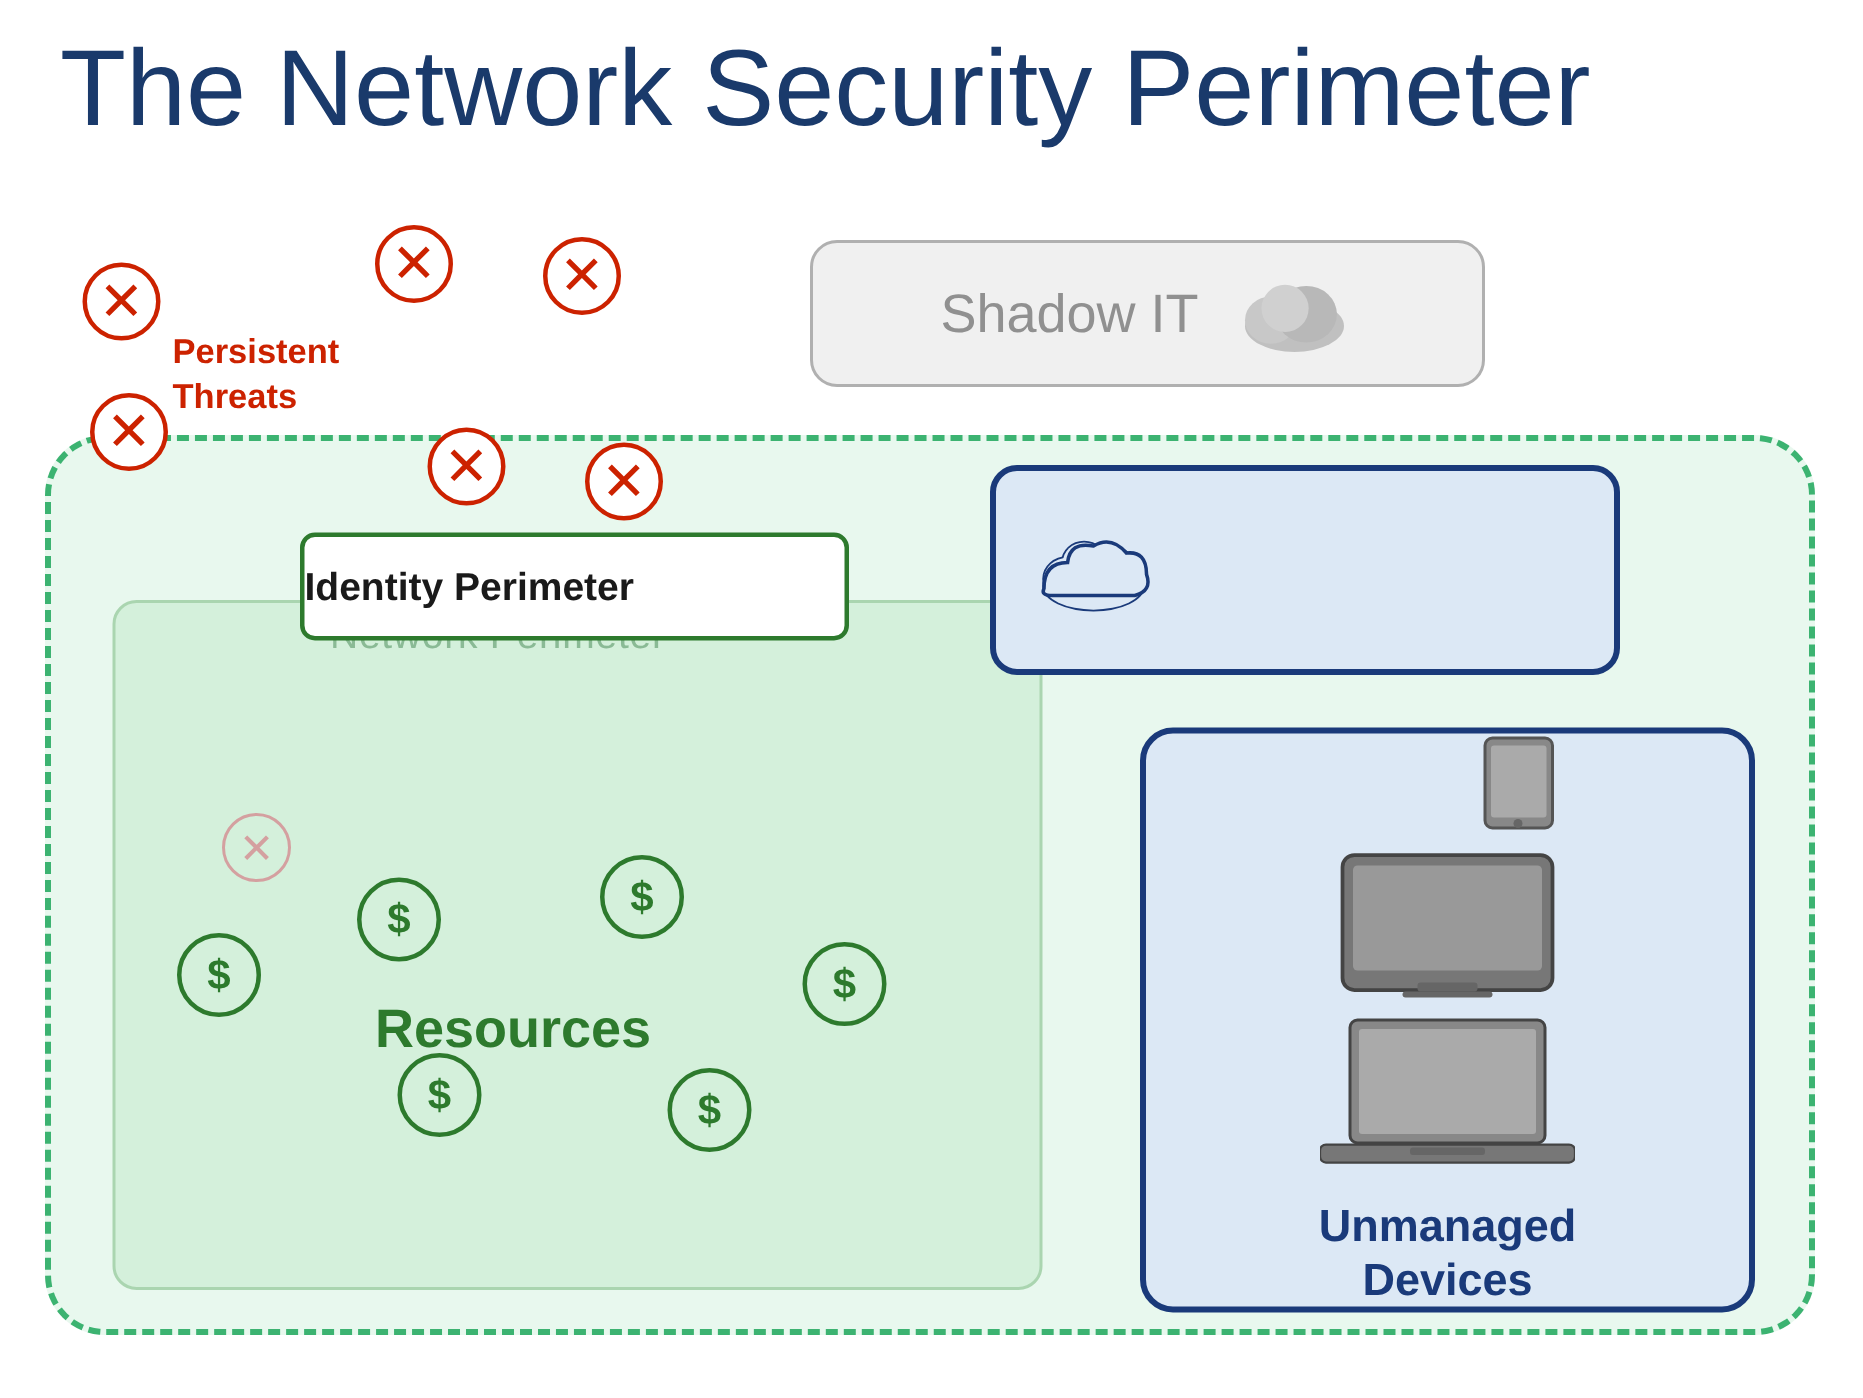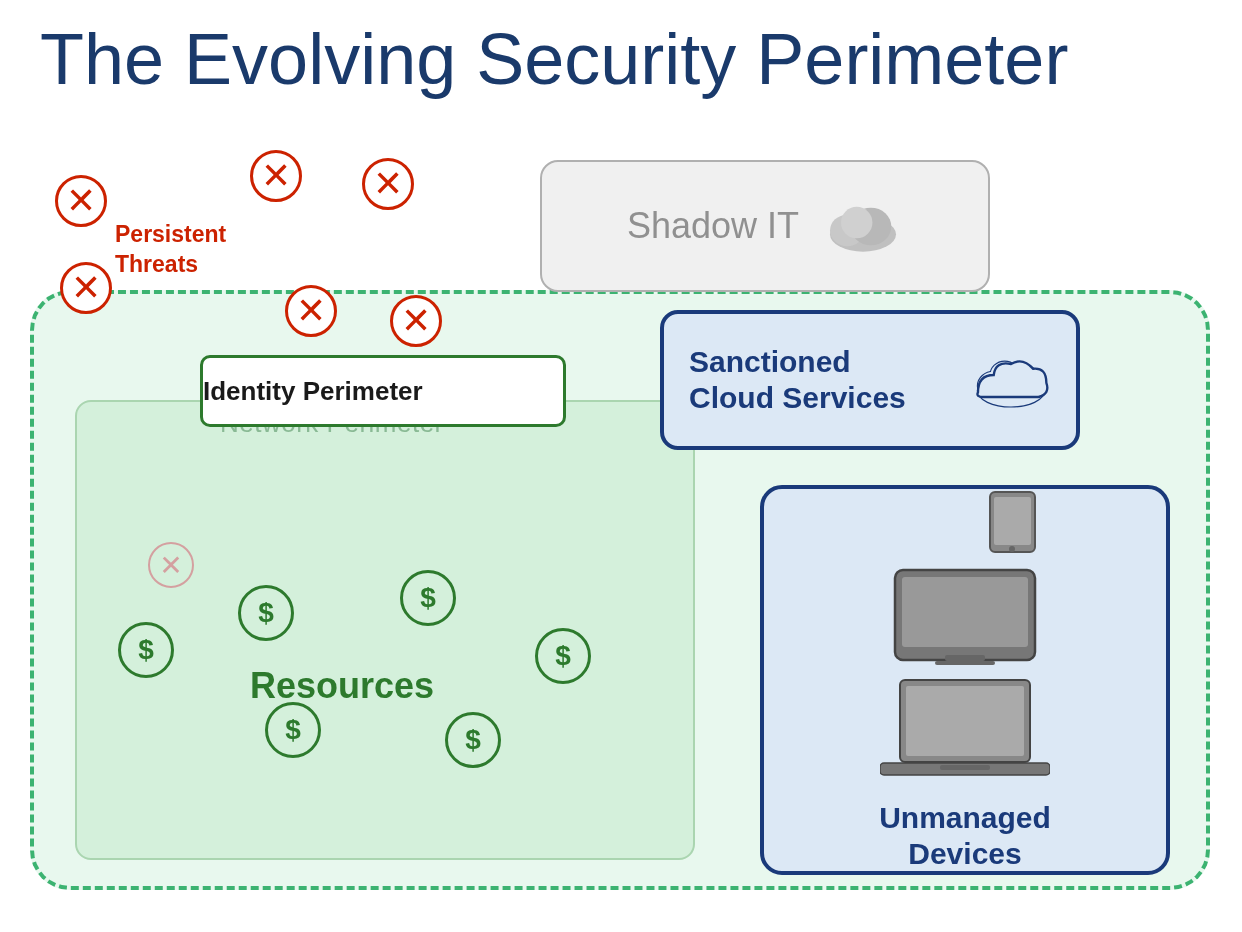--- a/index.html
+++ b/index.html
@@ -76,21 +76,21 @@
       font-weight: 700;
       color: #1a1a1a;
     }
 
     
     .shadow-it-box {
       position: absolute;
       top: 160px;
       left: 540px;
       width: 450px;
-      height: 132px;
+      height: 98px;
       border: 2px solid #b0b0b0;
       border-radius: 18px;
       background: #f0f0f0;
       display: flex;
       align-items: center;
       justify-content: center;
       gap: 24px;
     }
 
     .shadow-it-label {
@@ -249,21 +249,21 @@
 </head>
 <body>
 
 <svg class="dotted-line-svg">
 
   <line x1="175" y1="568" x2="270" y2="622" stroke="#c09090" stroke-width="1.5" stroke-dasharray="4,4"></line>
   <line x1="175" y1="568" x2="400" y2="600" stroke="#c09090" stroke-width="1.5" stroke-dasharray="4,4"></line>
   <line x1="175" y1="568" x2="160" y2="645" stroke="#c09090" stroke-width="1.5" stroke-dasharray="4,4"></line>
 </svg>
 
-<h1 class="page-title">The Evolving Security Perimeter</h1>
+<h1 class="page-title">The Network Security Perimeter</h1>
 
 <div class="outer-perimeter"></div>
 
 <div class="network-perimeter-box"></div>
 <span class="network-perimeter-label">Network Perimeter</span>
 
 <div class="identity-perimeter-box">
   <span class="identity-perimeter-label">Identity Perimeter</span>
 </div>
 
@@ -271,21 +271,20 @@
   <span class="shadow-it-label">Shadow IT</span>
   <svg class="cloud-shadow" viewBox="0 0 100 70">
     <ellipse cx="50" cy="45" rx="42" ry="22" fill="#c0c0c0"></ellipse>
     <ellipse cx="30" cy="40" rx="22" ry="20" fill="#c8c8c8"></ellipse>
     <ellipse cx="60" cy="35" rx="26" ry="24" fill="#b8b8b8"></ellipse>
     <ellipse cx="42" cy="30" rx="20" ry="20" fill="#d0d0d0"></ellipse>
   </svg>
 </div>
 
 <div class="sanctioned-box">
-  <span class="sanctioned-label">Sanctioned<br>Cloud Services</span>
   <svg class="cloud-sanctioned" viewBox="0 0 100 70">
     <ellipse cx="50" cy="48" rx="42" ry="20" fill="none" stroke="#1a3a7a" stroke-width="3"></ellipse>
     <ellipse cx="28" cy="42" rx="20" ry="18" fill="none" stroke="#1a3a7a" stroke-width="3"></ellipse>
     <ellipse cx="62" cy="36" rx="24" ry="22" fill="none" stroke="#1a3a7a" stroke-width="3"></ellipse>
     <ellipse cx="42" cy="28" rx="18" ry="17" fill="none" stroke="#1a3a7a" stroke-width="3"></ellipse>
 
     <ellipse cx="50" cy="48" rx="42" ry="20" fill="#dce8f5"></ellipse>
     <ellipse cx="28" cy="42" rx="20" ry="18" fill="#dce8f5"></ellipse>
     <ellipse cx="62" cy="36" rx="24" ry="22" fill="#dce8f5"></ellipse>
     <ellipse cx="42" cy="28" rx="18" ry="17" fill="#dce8f5"></ellipse>

